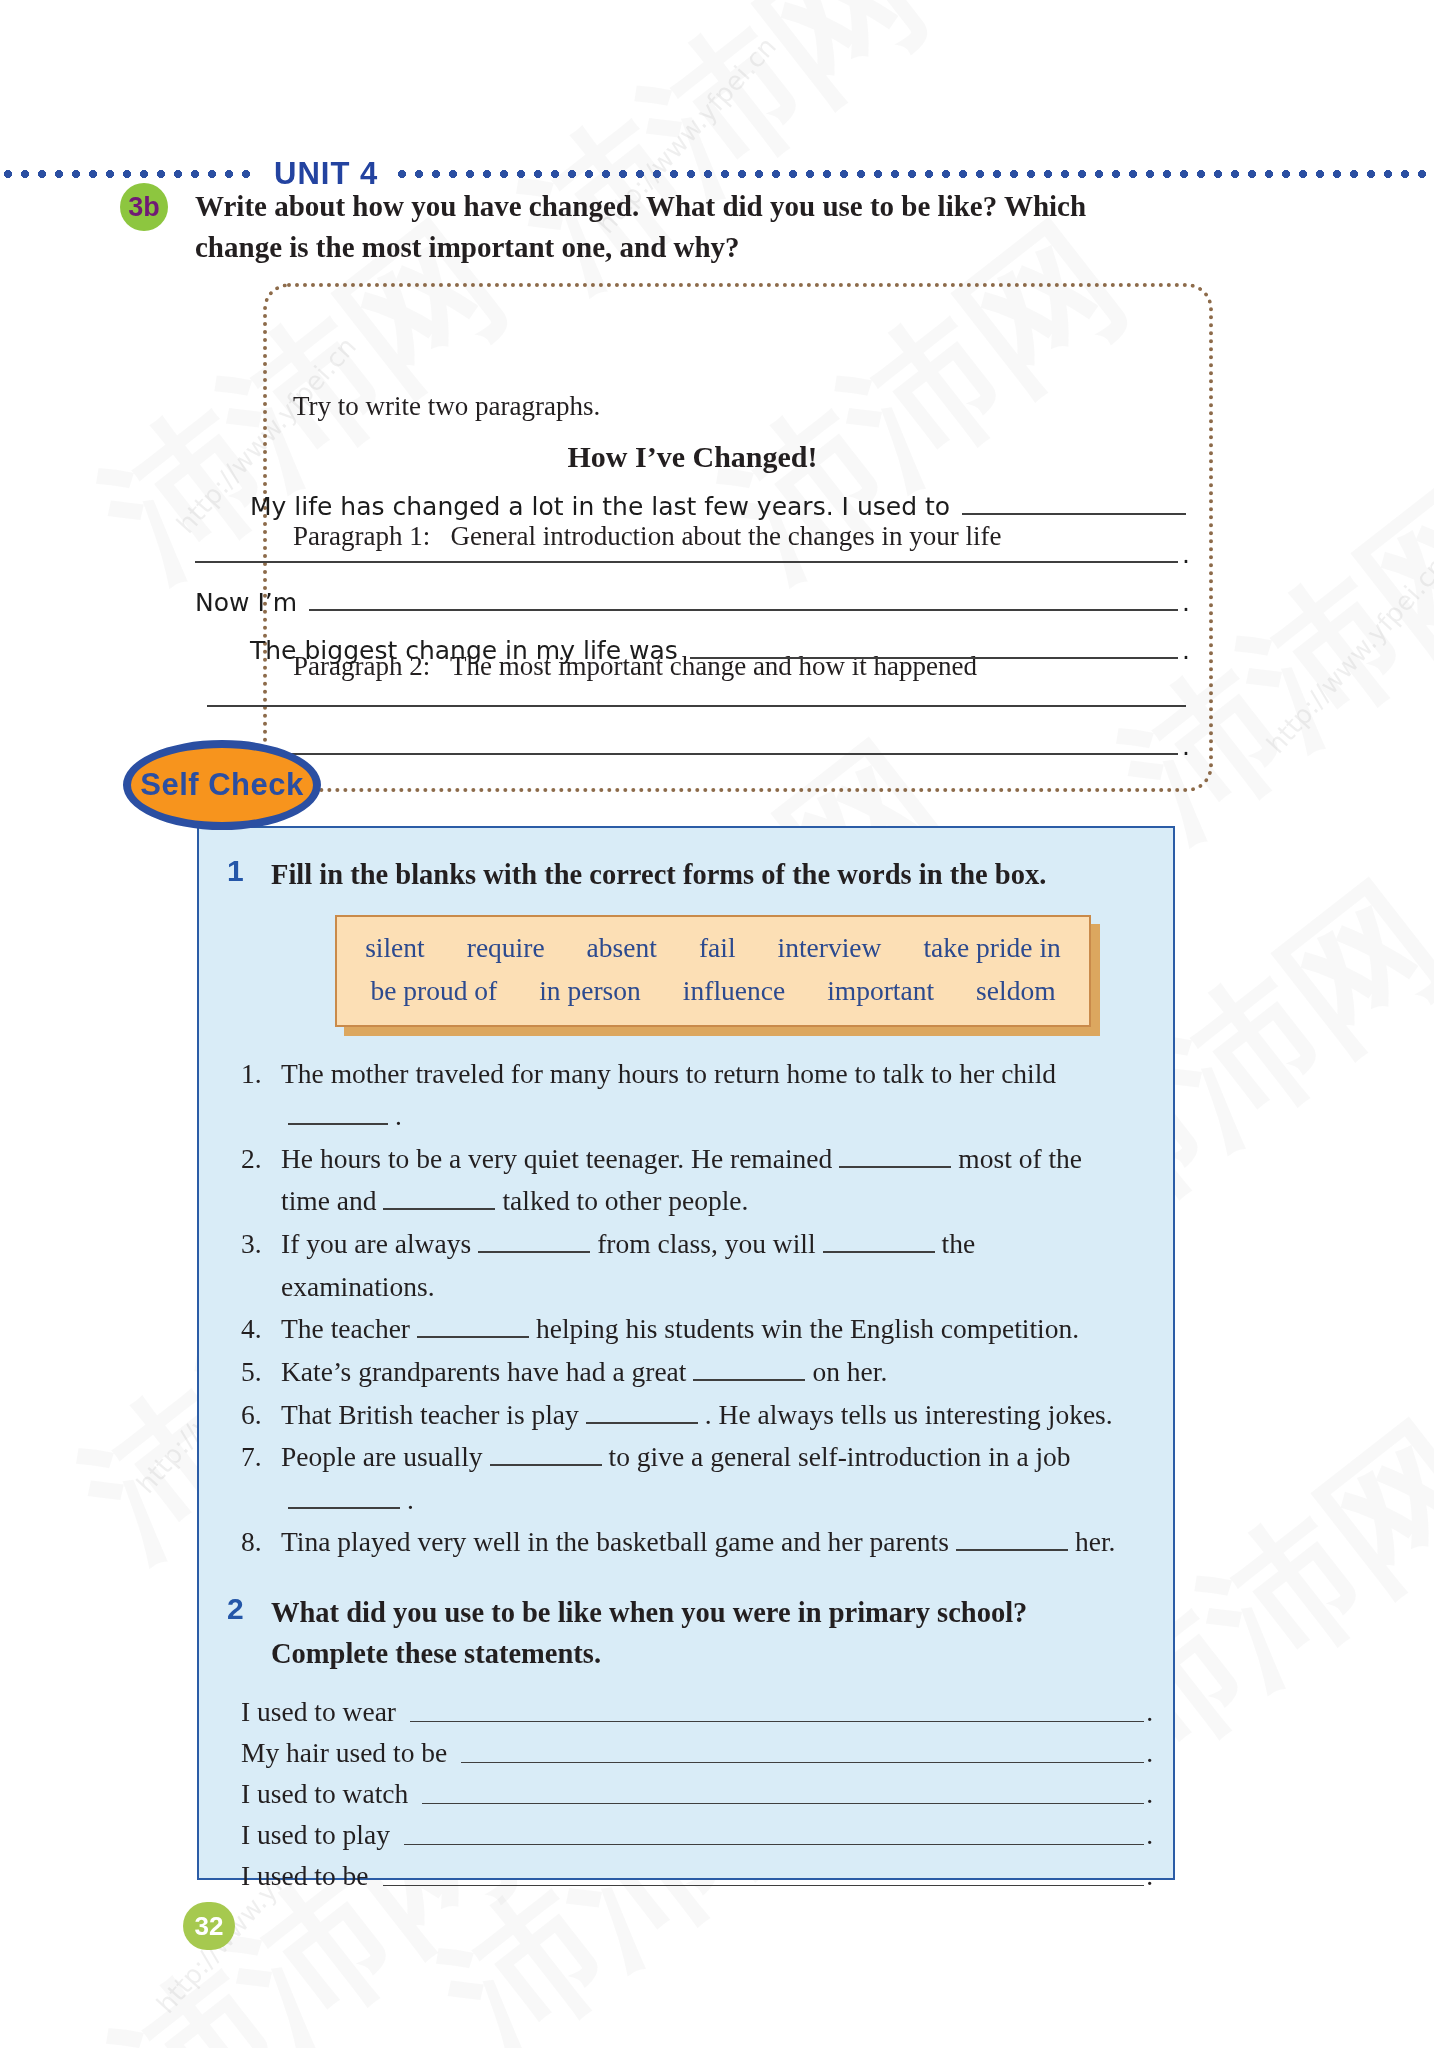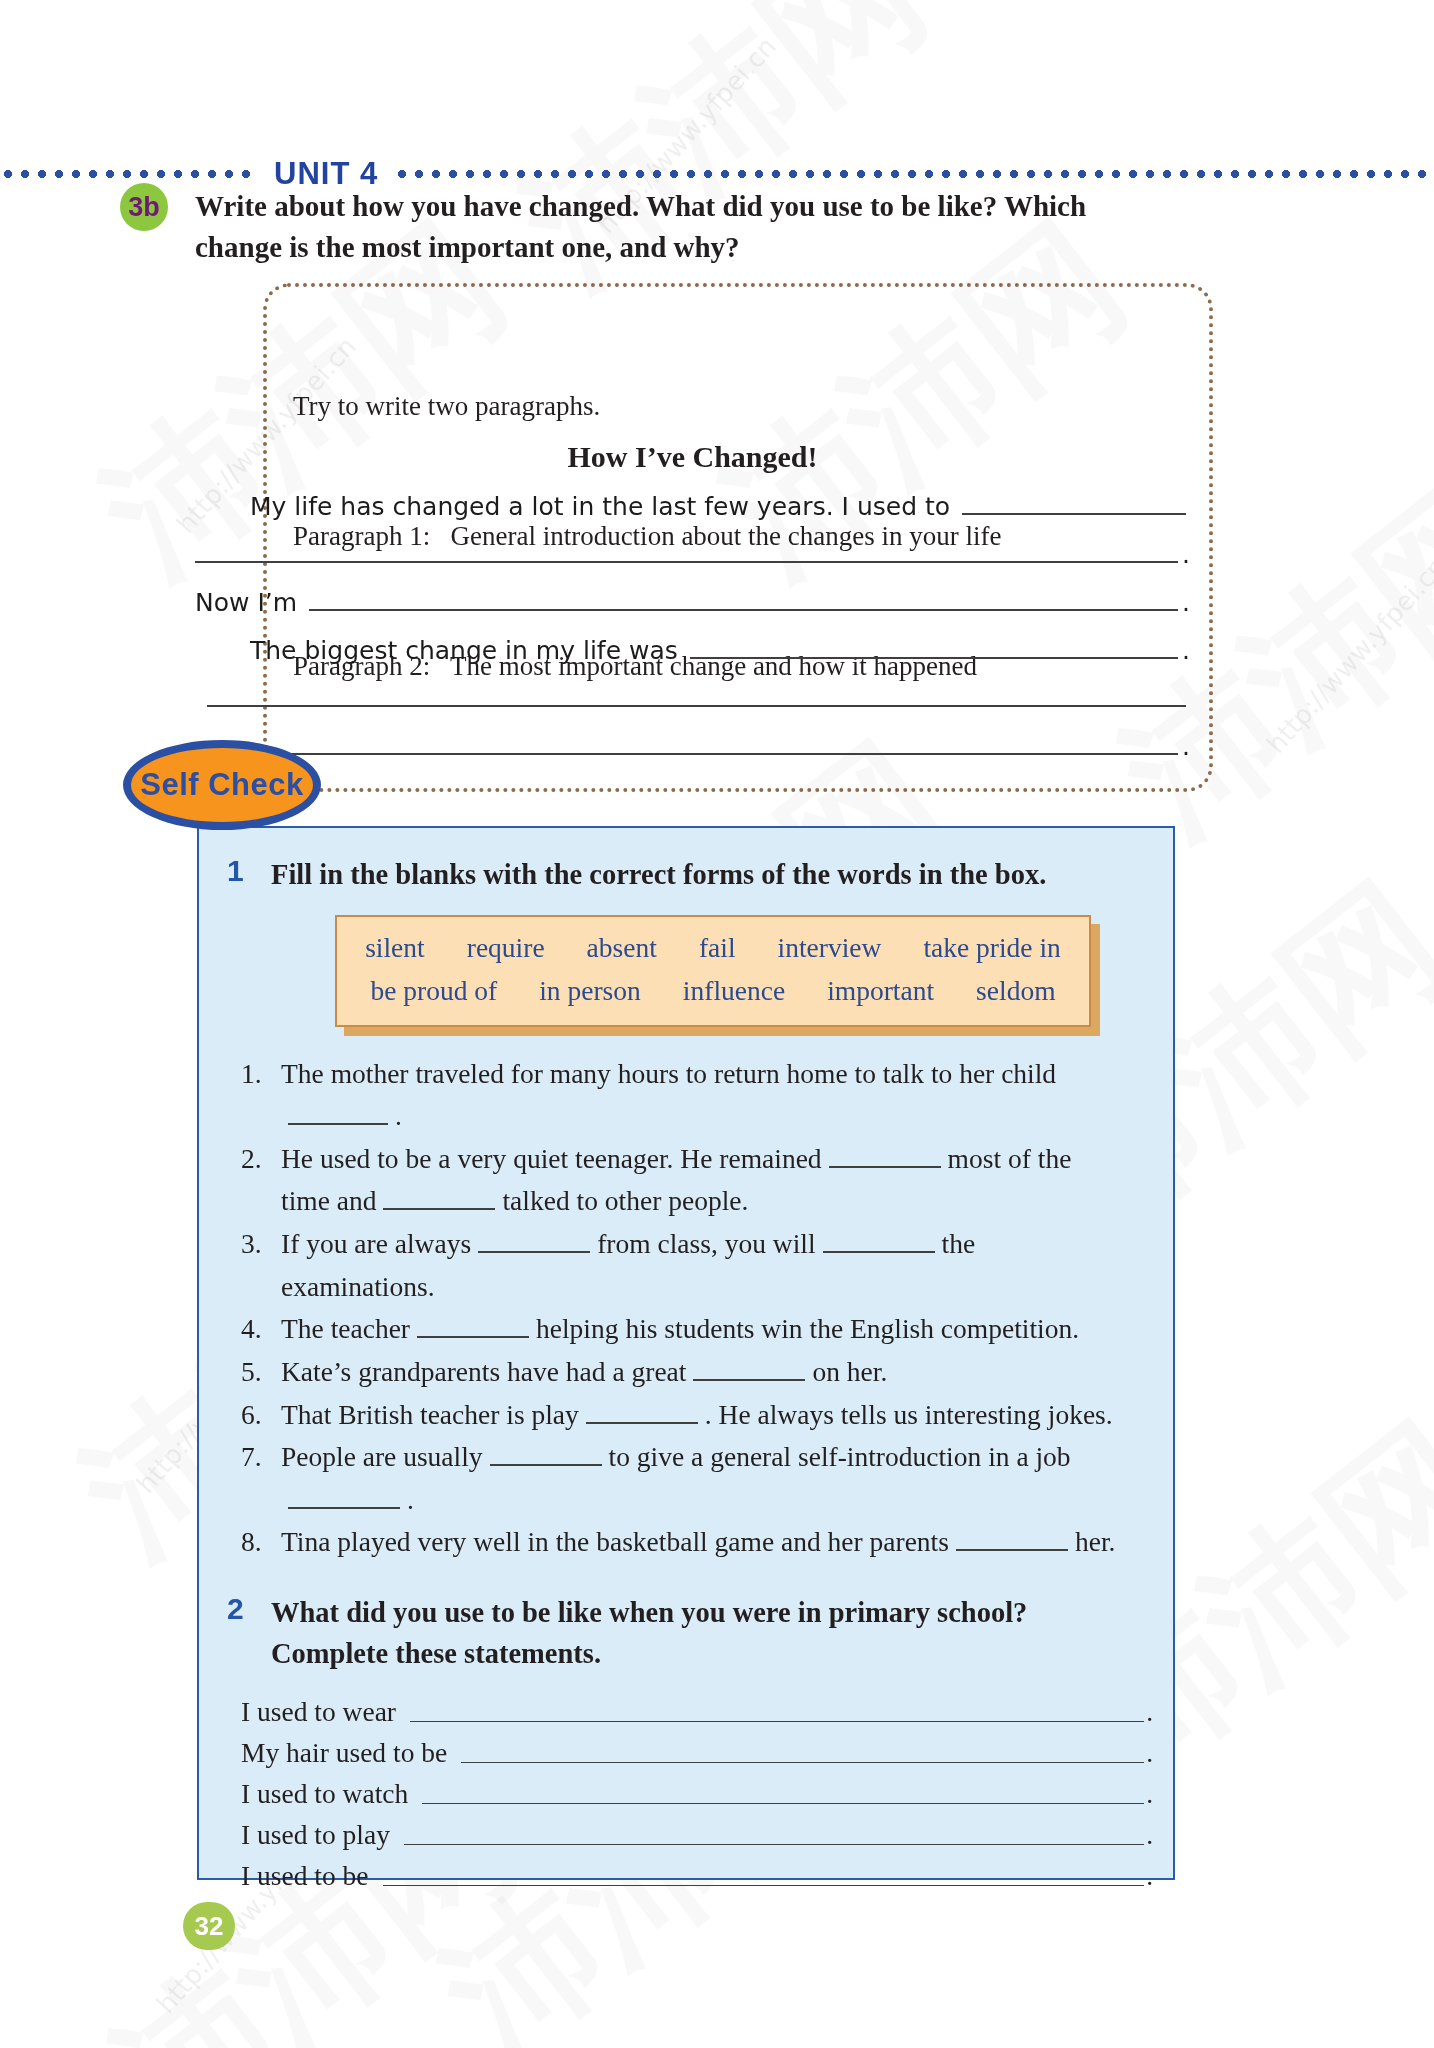--- a/index.html
+++ b/index.html
@@ -161,21 +161,21 @@
       </div>
     </div>
 
     <div class="items">
       <div class="item">
         <span class="num">1.</span>
         <span class="body"><span>The mother traveled for many hours to return home to talk to her child</span><span class="blank short"></span><span>.</span></span>
       </div>
       <div class="item">
         <span class="num">2.</span>
-        <span class="body"><span>He used to be a very quiet teenager. He remained</span><span class="blank"></span><span>most of the time and</span><span class="blank"></span><span>talked to other people.</span></span>
+        <span class="body"><span>He hours to be a very quiet teenager. He remained</span><span class="blank"></span><span>most of the time and</span><span class="blank"></span><span>talked to other people.</span></span>
       </div>
       <div class="item">
         <span class="num">3.</span>
         <span class="body"><span>If you are always</span><span class="blank"></span><span>from class, you will</span><span class="blank"></span><span>the examinations.</span></span>
       </div>
       <div class="item">
         <span class="num">4.</span>
         <span class="body"><span>The teacher</span><span class="blank"></span><span>helping his students win the English competition.</span></span>
       </div>
       <div class="item">

